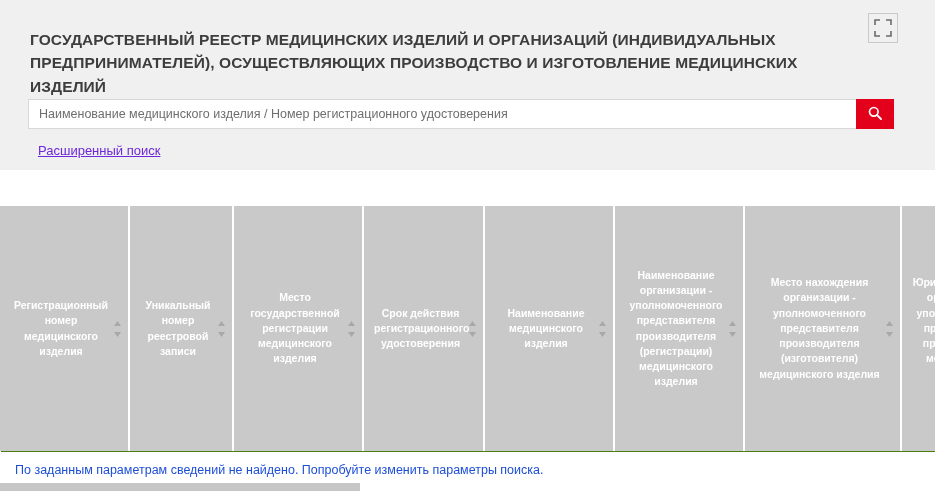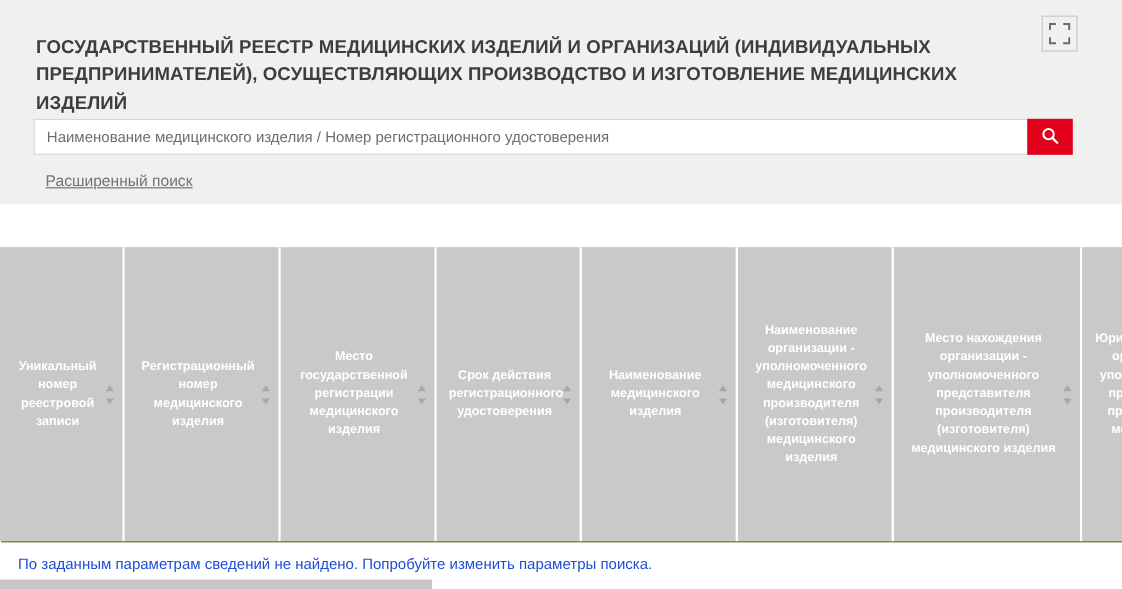--- a/index.html
+++ b/index.html
@@ -84,21 +84,21 @@
     display: flex;
     align-items: center;
     justify-content: center;
     padding: 0;
   }
   .adv-search {
     position: absolute;
     left: 38px;
     top: 143px;
     font-size: 13px;
-    color: #737373;
+    color: #6d28d9;
     text-decoration: underline;
     cursor: pointer;
   }
   
   .gap {
     height: 36px;
     background: #ffffff;
   }
   
   .table-wrap {
@@ -201,39 +201,39 @@
       </button>
     </div>
 
     <a class="adv-search" href="#">Расширенный поиск</a>
   </div>
 
   <div class="gap"></div>
 
   <div class="table-wrap">
     <div class="thead" id="thead">
+        <div class="th" style="width: 130px;">
+          <div class="th-label">Регистрационный номер медицинского изделия</div>
+          <span class="sort-icon">
+            <svg width="9" height="22" viewBox="0 0 9 22" aria-hidden="true">
+              <path d="M4.5 3 L8 8 L1 8 Z" fill="#a8a8a8"></path>
+              <path d="M4.5 19 L1 14 L8 14 Z" fill="#a8a8a8"></path>
+            </svg>
+          </span>
+        </div>
         <div class="th" style="width: 104px;">
           <div class="th-label">Уникальный номер реестровой записи</div>
           <span class="sort-icon">
             <svg width="9" height="22" viewBox="0 0 9 22" aria-hidden="true">
               <path d="M4.5 3 L8 8 L1 8 Z" fill="#a8a8a8"></path>
               <path d="M4.5 19 L1 14 L8 14 Z" fill="#a8a8a8"></path>
             </svg>
           </span>
         </div>
         <div class="th" style="width: 130px;">
-          <div class="th-label">Регистрационный номер медицинского изделия</div>
-          <span class="sort-icon">
-            <svg width="9" height="22" viewBox="0 0 9 22" aria-hidden="true">
-              <path d="M4.5 3 L8 8 L1 8 Z" fill="#a8a8a8"></path>
-              <path d="M4.5 19 L1 14 L8 14 Z" fill="#a8a8a8"></path>
-            </svg>
-          </span>
-        </div>
-        <div class="th" style="width: 130px;">
           <div class="th-label">Место государственной регистрации медицинского изделия</div>
           <span class="sort-icon">
             <svg width="9" height="22" viewBox="0 0 9 22" aria-hidden="true">
               <path d="M4.5 3 L8 8 L1 8 Z" fill="#a8a8a8"></path>
               <path d="M4.5 19 L1 14 L8 14 Z" fill="#a8a8a8"></path>
             </svg>
           </span>
         </div>
         <div class="th" style="width: 121px;">
           <div class="th-label">Срок действия регистрационного удостоверения</div>
@@ -247,21 +247,21 @@
         <div class="th" style="width: 130px;">
           <div class="th-label">Наименование медицинского изделия</div>
           <span class="sort-icon">
             <svg width="9" height="22" viewBox="0 0 9 22" aria-hidden="true">
               <path d="M4.5 3 L8 8 L1 8 Z" fill="#a8a8a8"></path>
               <path d="M4.5 19 L1 14 L8 14 Z" fill="#a8a8a8"></path>
             </svg>
           </span>
         </div>
         <div class="th" style="width: 130px;">
-          <div class="th-label">Наименование организации - уполномоченного медицинского производителя (изготовителя) медицинского изделия</div>
+          <div class="th-label">Наименование организации - уполномоченного представителя производителя (регистрации) медицинского изделия</div>
           <span class="sort-icon">
             <svg width="9" height="22" viewBox="0 0 9 22" aria-hidden="true">
               <path d="M4.5 3 L8 8 L1 8 Z" fill="#a8a8a8"></path>
               <path d="M4.5 19 L1 14 L8 14 Z" fill="#a8a8a8"></path>
             </svg>
           </span>
         </div>
         <div class="th" style="width: 157px;">
           <div class="th-label">Место нахождения организации - уполномоченного представителя производителя (изготовителя) медицинского изделия</div>
           <span class="sort-icon">

